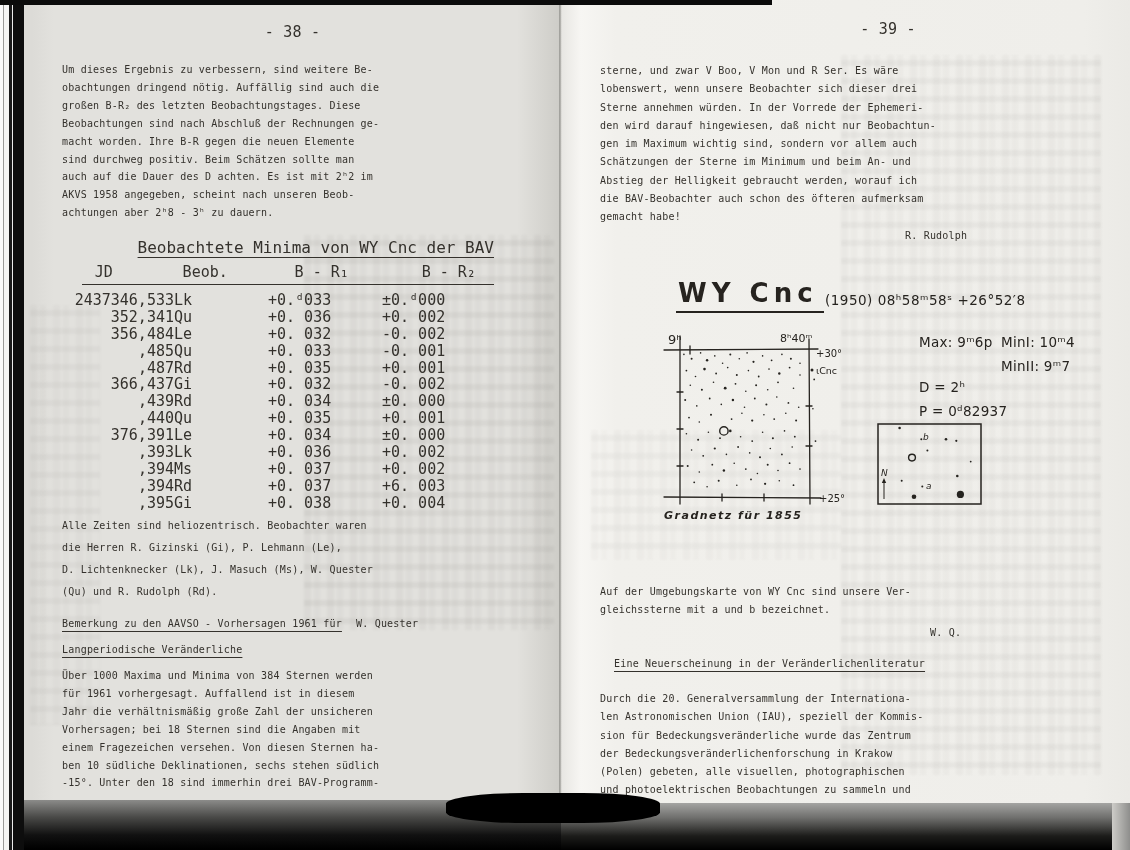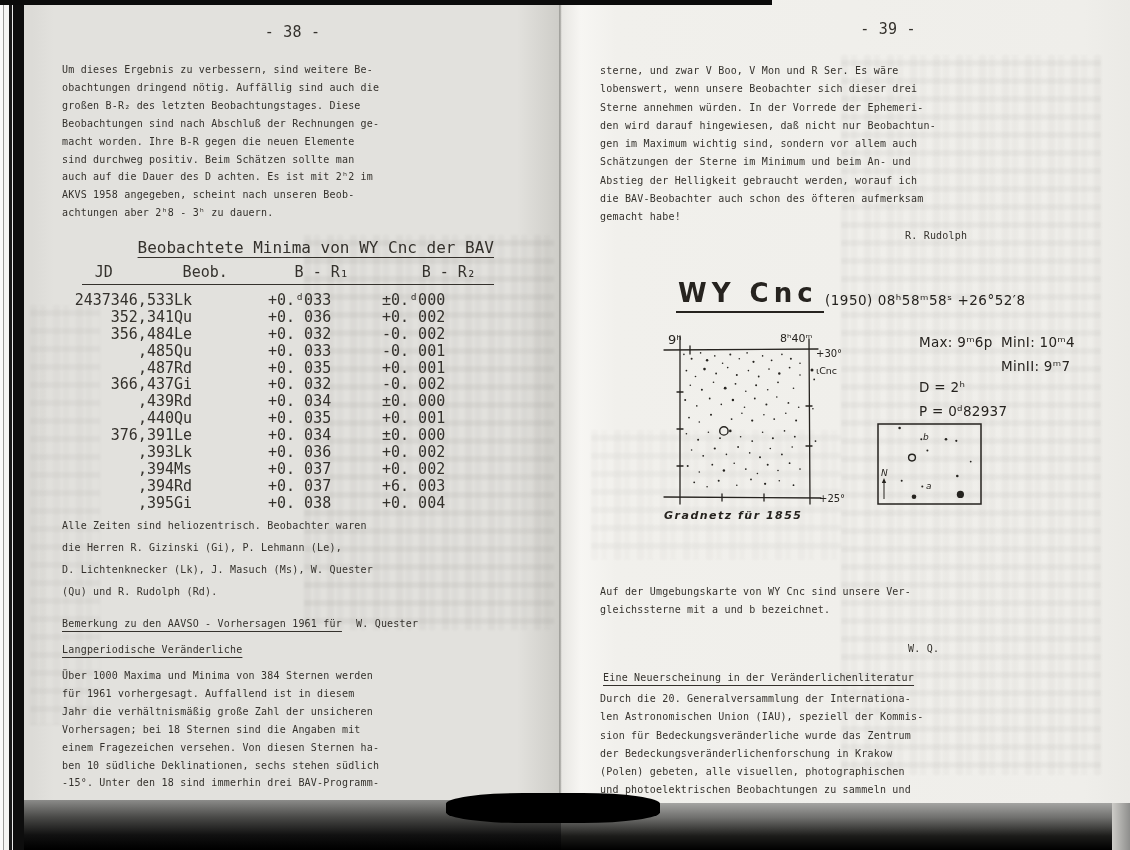--- a/index.html
+++ b/index.html
@@ -355,23 +355,23 @@
             <circle cx="51.3" cy="68.4" r="1" fill="#25231f"></circle>
             <circle cx="89.4" cy="76.4" r="3.6" fill="#25231f"></circle>
             <circle cx="43.0" cy="78.8" r="2.3" fill="#25231f"></circle>
             <circle cx="41.0" cy="39.6" r="3.4" fill="none" stroke="#25231f" stroke-width="1.4"></circle>
           </g>
       </svg>
     </div>
 
     <div class="abs tw para" style="left:39px;top:583px;width:500px;line-height:18px;">Auf der Umgebungskarte von WY Cnc sind unsere Ver-
 gleichssterne mit a und b bezeichnet.</div>
-    <div class="abs tw" style="left:347px;top:627px;margin-top:16px;">W. Q.</div>
-
-    <div class="abs tw center" style="left:42px;top:658px;width:500px;margin-top:14px;">
+    <div class="abs tw" style="left:369px;top:627px;">W. Q.</div>
+
+    <div class="abs tw center" style="left:53px;top:658px;width:500px;">
       <span class="underline">Eine Neuerscheinung in der Veränderlichenliteratur</span>
     </div>
 
     <div class="abs tw para" style="left:39px;top:690px;width:500px;line-height:18.3px;">Durch die 20. Generalversammlung der Internationa-
 len Astronomischen Union (IAU), speziell der Kommis-
 sion für Bedeckungsveränderliche wurde das Zentrum
 der Bedeckungsveränderlichenforschung in Krakow
 (Polen) gebeten, alle visuellen, photographischen
 und photoelektrischen Beobachtungen zu sammeln und</div>
   </div>

